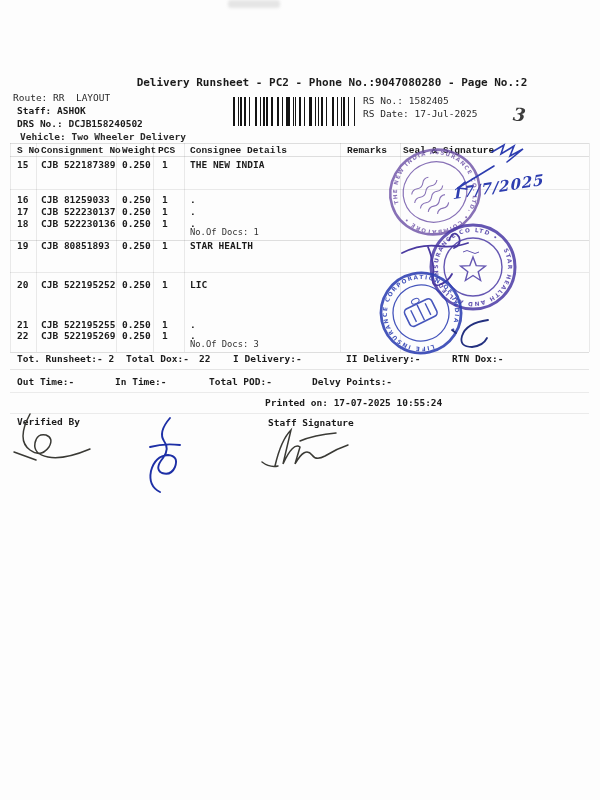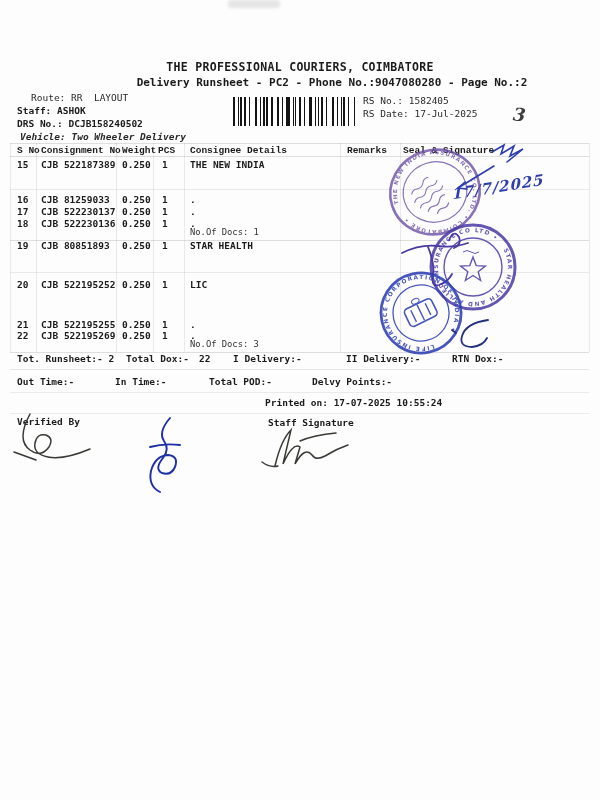--- a/index.html
+++ b/index.html
@@ -8,24 +8,24 @@
     background:#fdfdfd;overflow:hidden;
     font-family:"DejaVu Sans Mono","Liberation Mono",monospace;
     color:#1b1b1b;
   }
   .t{position:absolute;white-space:pre;line-height:1;font-weight:bold;font-size:9.5px;}
   .light{font-weight:normal;color:#2a2a2a;}
   
   .smudge{position:absolute;left:228px;top:0;width:52px;height:8px;background:#b9b9b9;opacity:.35;filter:blur(1.5px);border-radius:3px;}
   .doc-title{top:62px;left:0;width:100%;text-align:center;font-size:11.5px;letter-spacing:.3px;}
   .doc-subtitle{top:77px;left:0;width:100%;text-align:center;font-size:11px;margin-left:32px;}
-  .m-route{left:31px;top:93px;}
+  .m-route{left:13px;top:93px;}
   .m-staff{left:17px;top:105.5px;}
   .m-drs{left:17px;top:118.5px;}
-  .m-vehicle{left:20px;top:131.5px;font-weight:bold;font-style:italic;}
+  .m-vehicle{left:20px;top:131.5px;font-weight:bold;}
   .m-rsno{left:363px;top:96px;}
   .m-rsdate{left:363px;top:109px;}
   .barcode{
     position:absolute;left:233px;top:97px;width:122px;height:29px;background-color:#fff;
     background-image:
       repeating-linear-gradient(90deg,#151515 0 2px,transparent 2px 5px,#151515 5px 6px,transparent 6px 11px),
       repeating-linear-gradient(90deg,transparent 0 7px,#151515 7px 9px,transparent 9px 16px,#151515 16px 17px,transparent 17px 23px);
   }
   
   .hw{font-family:"DejaVu Serif","Liberation Serif",serif;font-style:italic;color:#30303a;}
@@ -61,21 +61,20 @@
   .staffsig{left:268px;top:418px}
   .overlay{position:absolute;left:0;top:0;pointer-events:none;}
 </style>
 </head>
 <body>
 
 <div class="sheet">
 
   <div class="smudge"></div>
 
-  <div class="t doc-title">THE PROFESSIONAL COURIERS, COIMBATORE</div>
   <div class="t doc-subtitle">Delivery Runsheet - PC2 - Phone No.:9047080280 - Page No.:2</div>
 
   <div class="t light m-route">Route: RR  LAYOUT</div>
   <div class="t m-staff">Staff: ASHOK</div>
   <div class="t m-drs">DRS No.: DCJB158240502</div>
   <div class="t light m-vehicle">Vehicle: Two Wheeler Delivery</div>
   <div class="t light m-rsno">RS No.: 1582405</div>
   <div class="t light m-rsdate">RS Date: 17-Jul-2025</div>
 
   <div class="barcode"></div>

